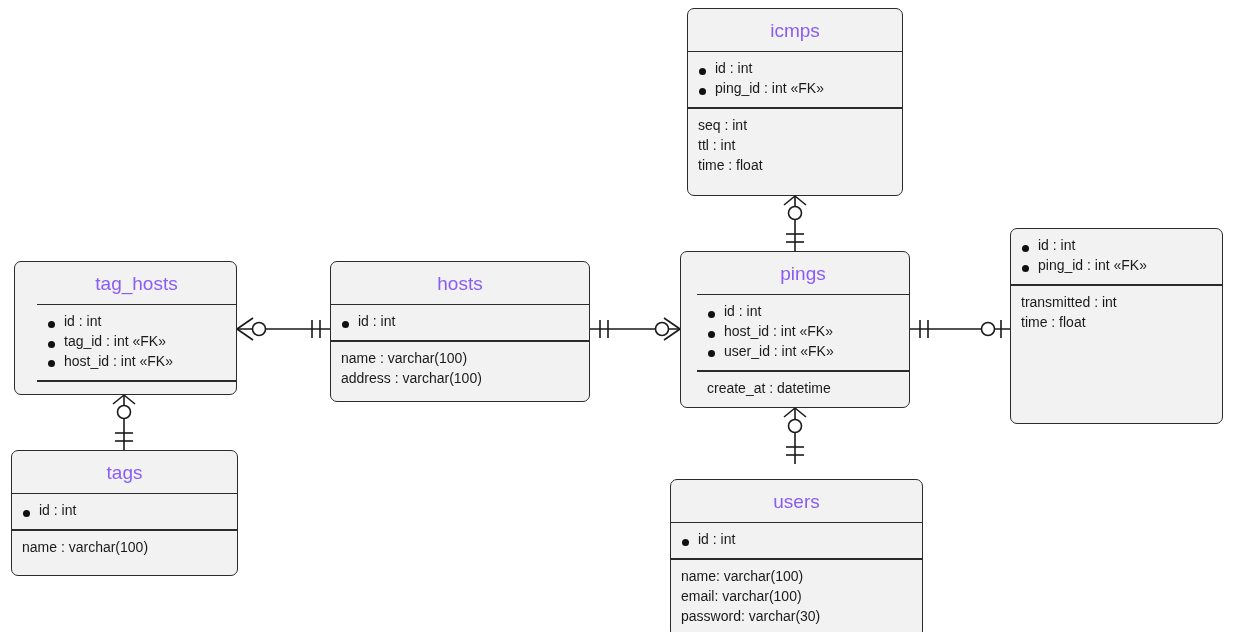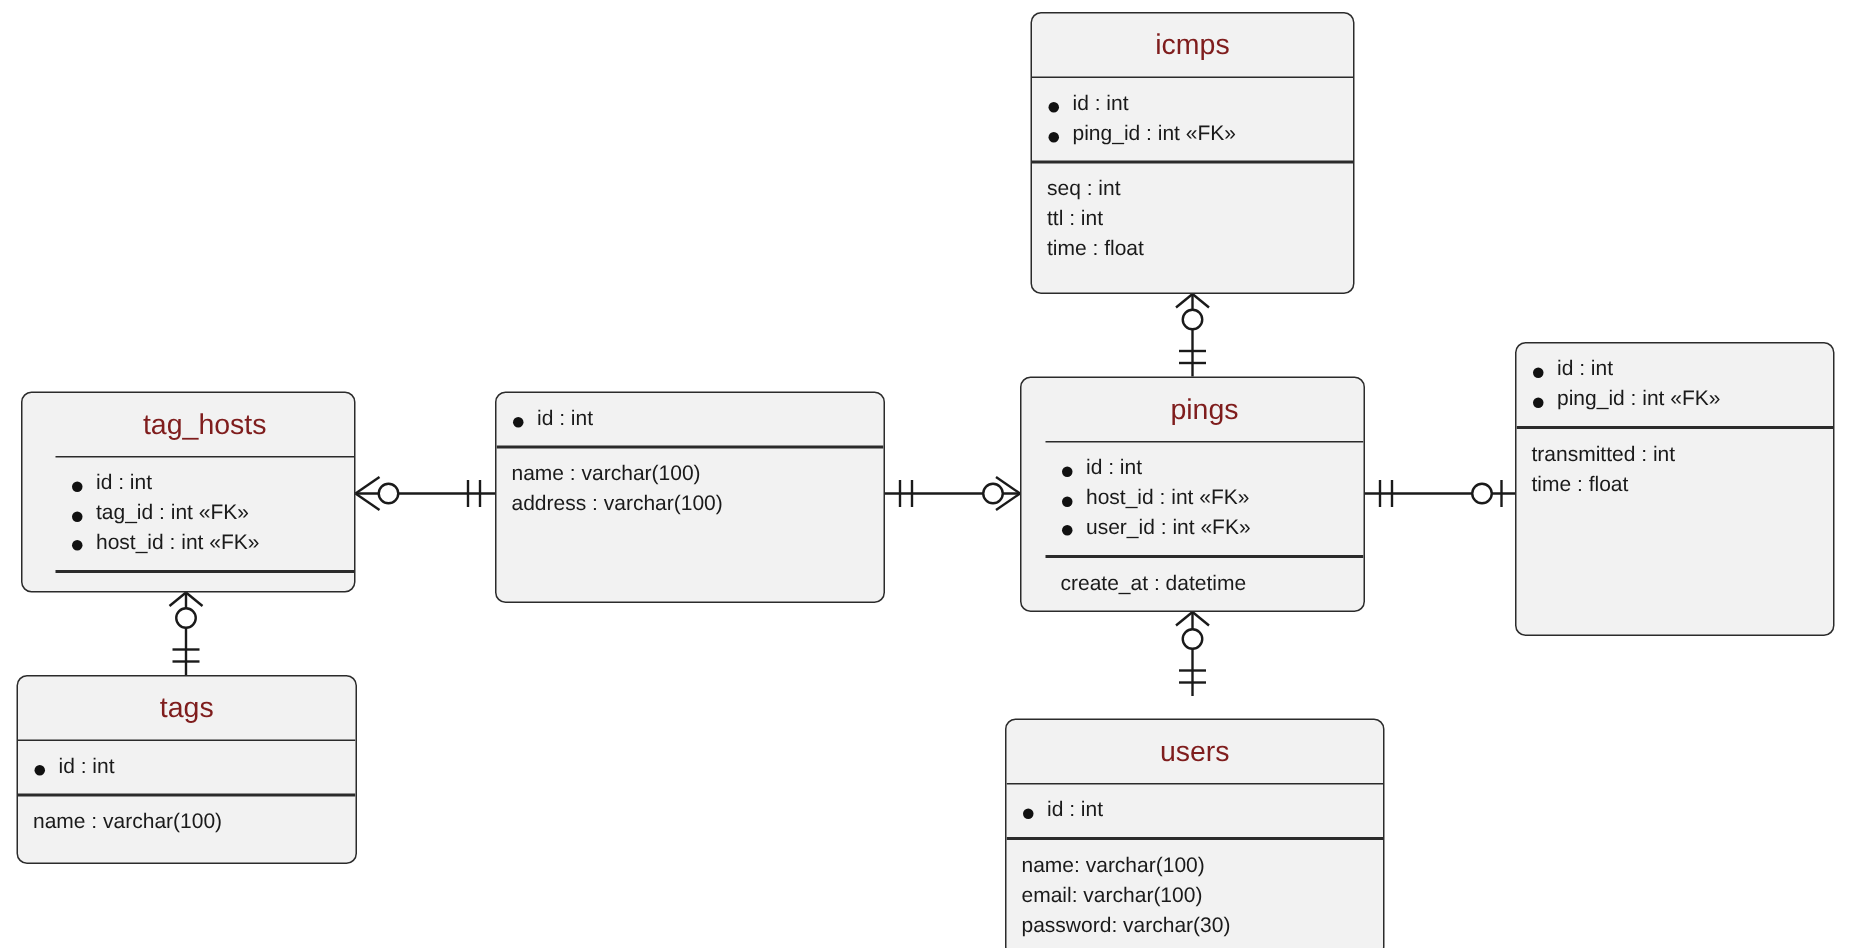--- a/index.html
+++ b/index.html
@@ -31,21 +31,21 @@
     box-sizing: border-box;
     background: #f2f2f2;
     border: 1.4px solid #2b2b2b;
     border-radius: 7px;
     overflow: hidden;
     z-index: 2;
   }
   .entity-title {
     text-align: center;
     font-size: 19px;
-    color: #7f1d1d;
+    color: #8b5cf6;
     line-height: 1;
     padding: 12px 8px 11px 8px;
     border-bottom: 1.4px solid #2b2b2b;
     white-space: nowrap;
   }
   .compartment {
     padding: 7px 10px 8px 10px;
   }
   .compartment.keys {
     border-bottom: 2.6px solid #2b2b2b;
@@ -188,20 +188,21 @@
     <div class="entity-title">tag_hosts</div>
     <div class="compartment keys">
       <div class="attr key">id : int</div>
       <div class="attr key">tag_id : int «FK»</div>
       <div class="attr key">host_id : int «FK»</div>
     </div>
 
   </div>
 
   <div class="entity" style="left:330px; top:261px; width:260px; height:141px;">
+    <div class="entity-title">hosts</div>
     <div class="compartment keys">
       <div class="attr key">id : int</div>
     </div>
     <div class="compartment">
       <div class="attr">name : varchar(100)</div>
       <div class="attr">address : varchar(100)</div>
     </div>
   </div>
 
   <div class="entity" style="left:680px; top:251px; width:230px; height:157px;padding-left:16px;">

